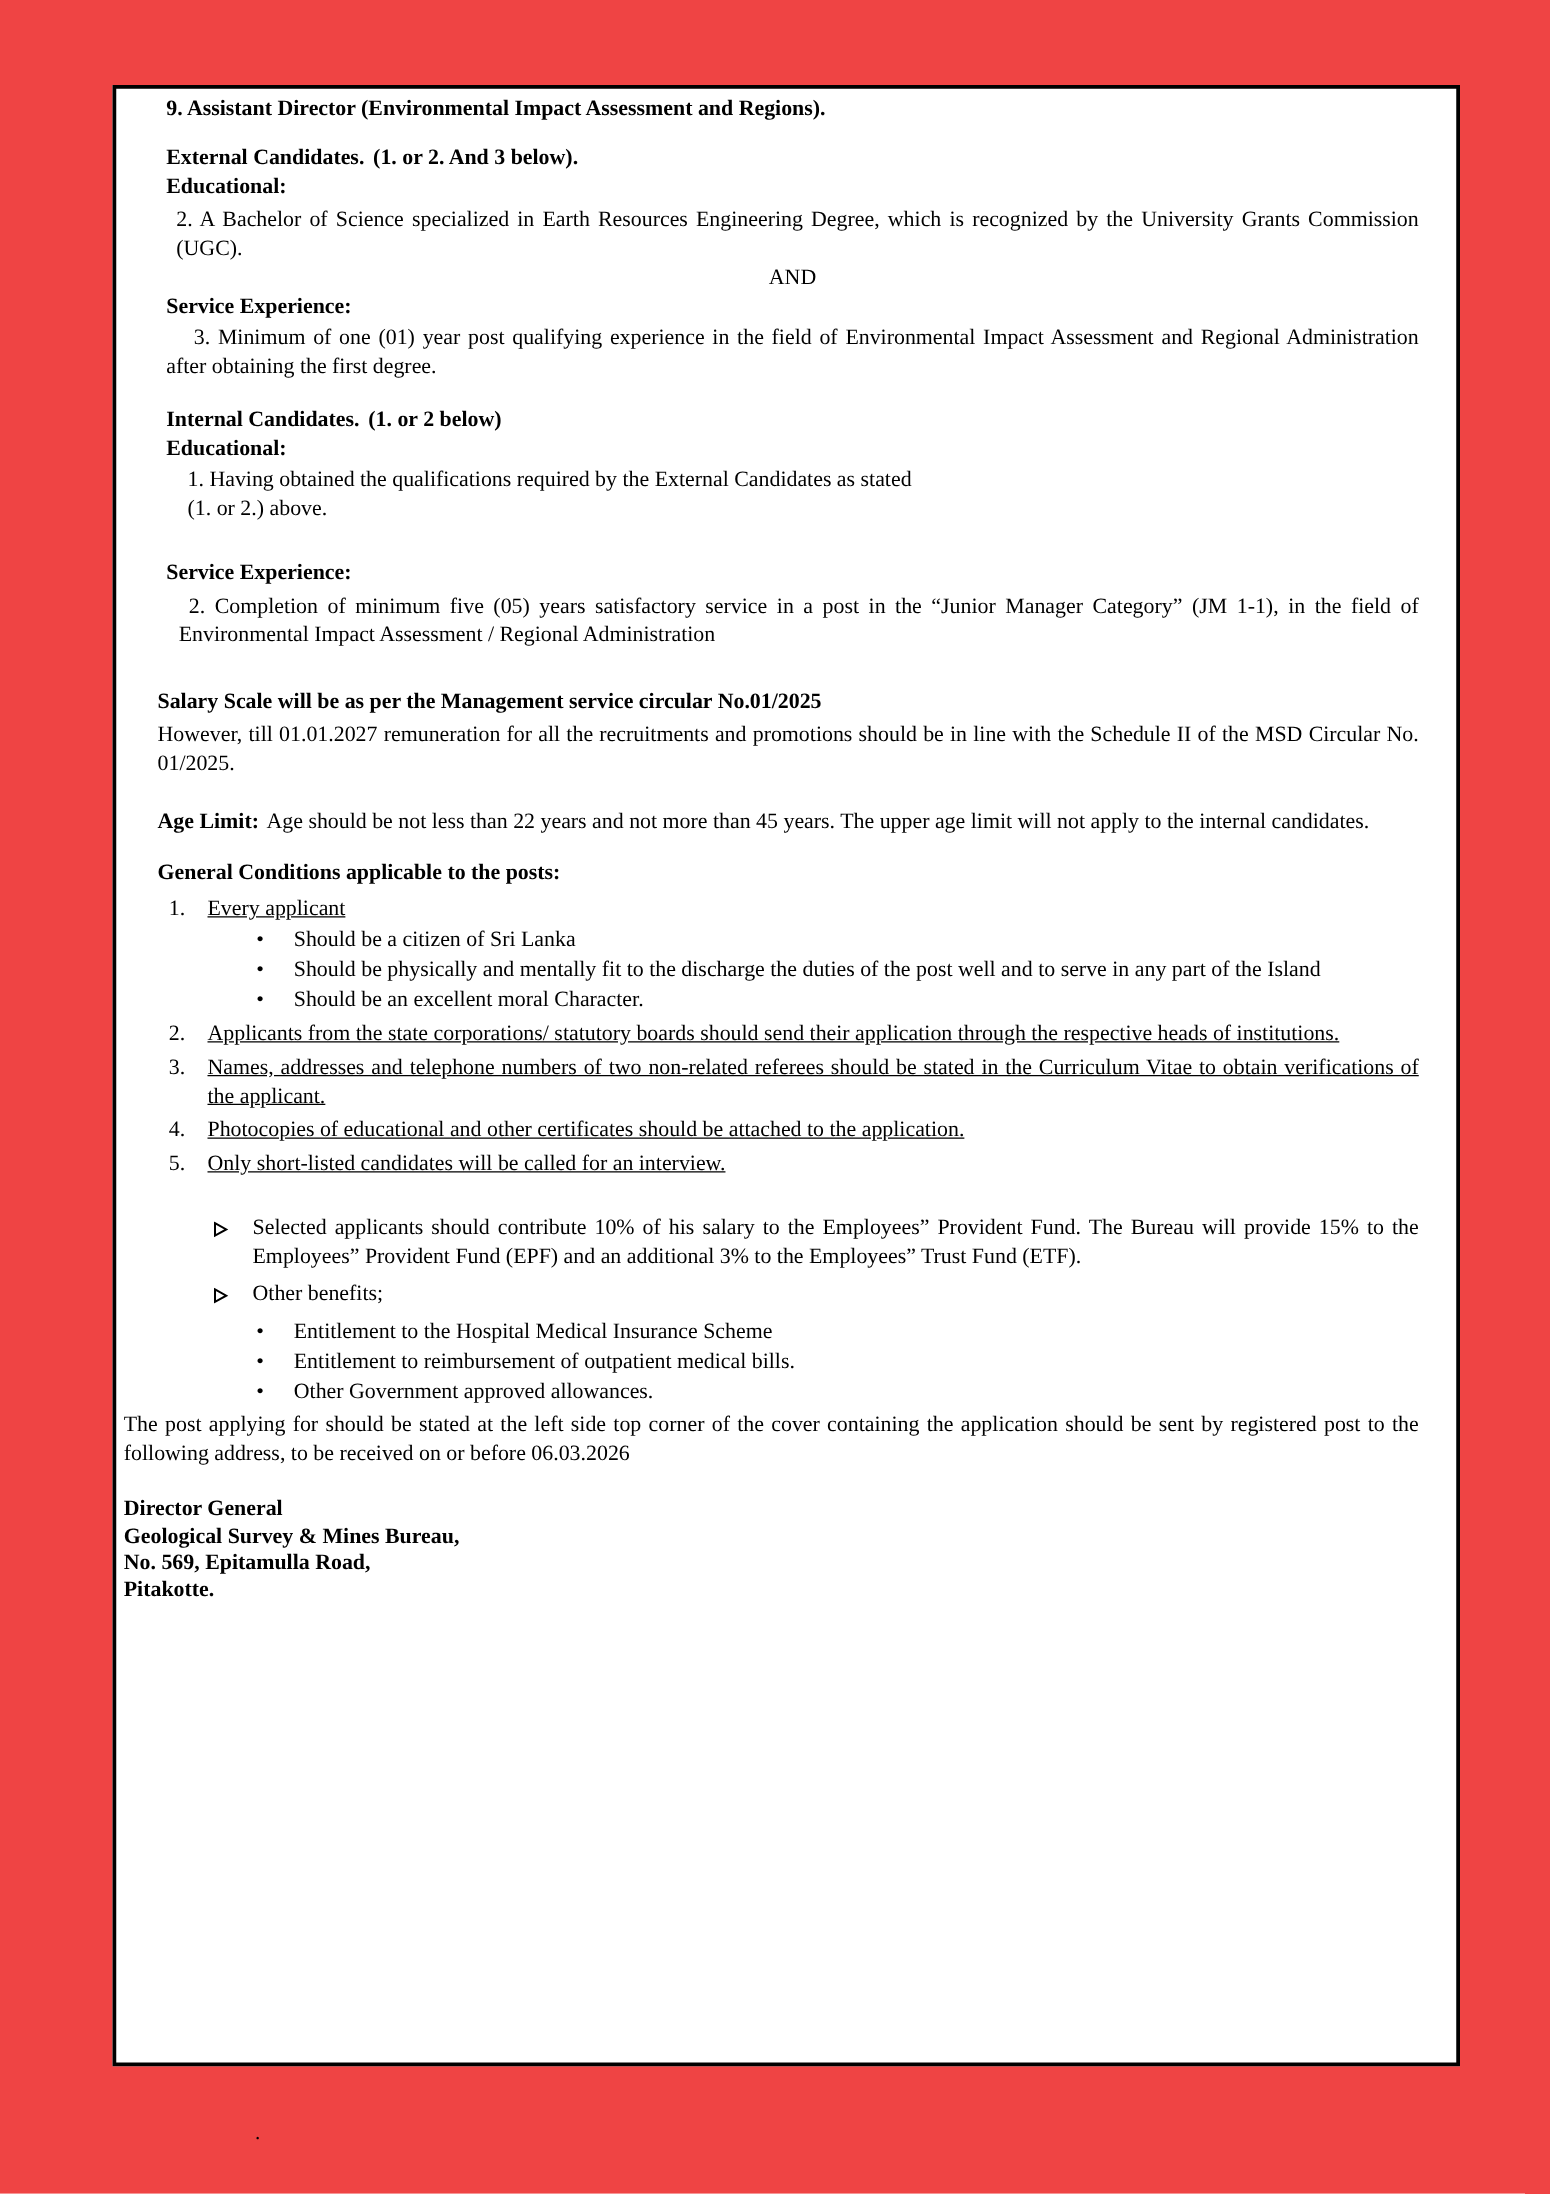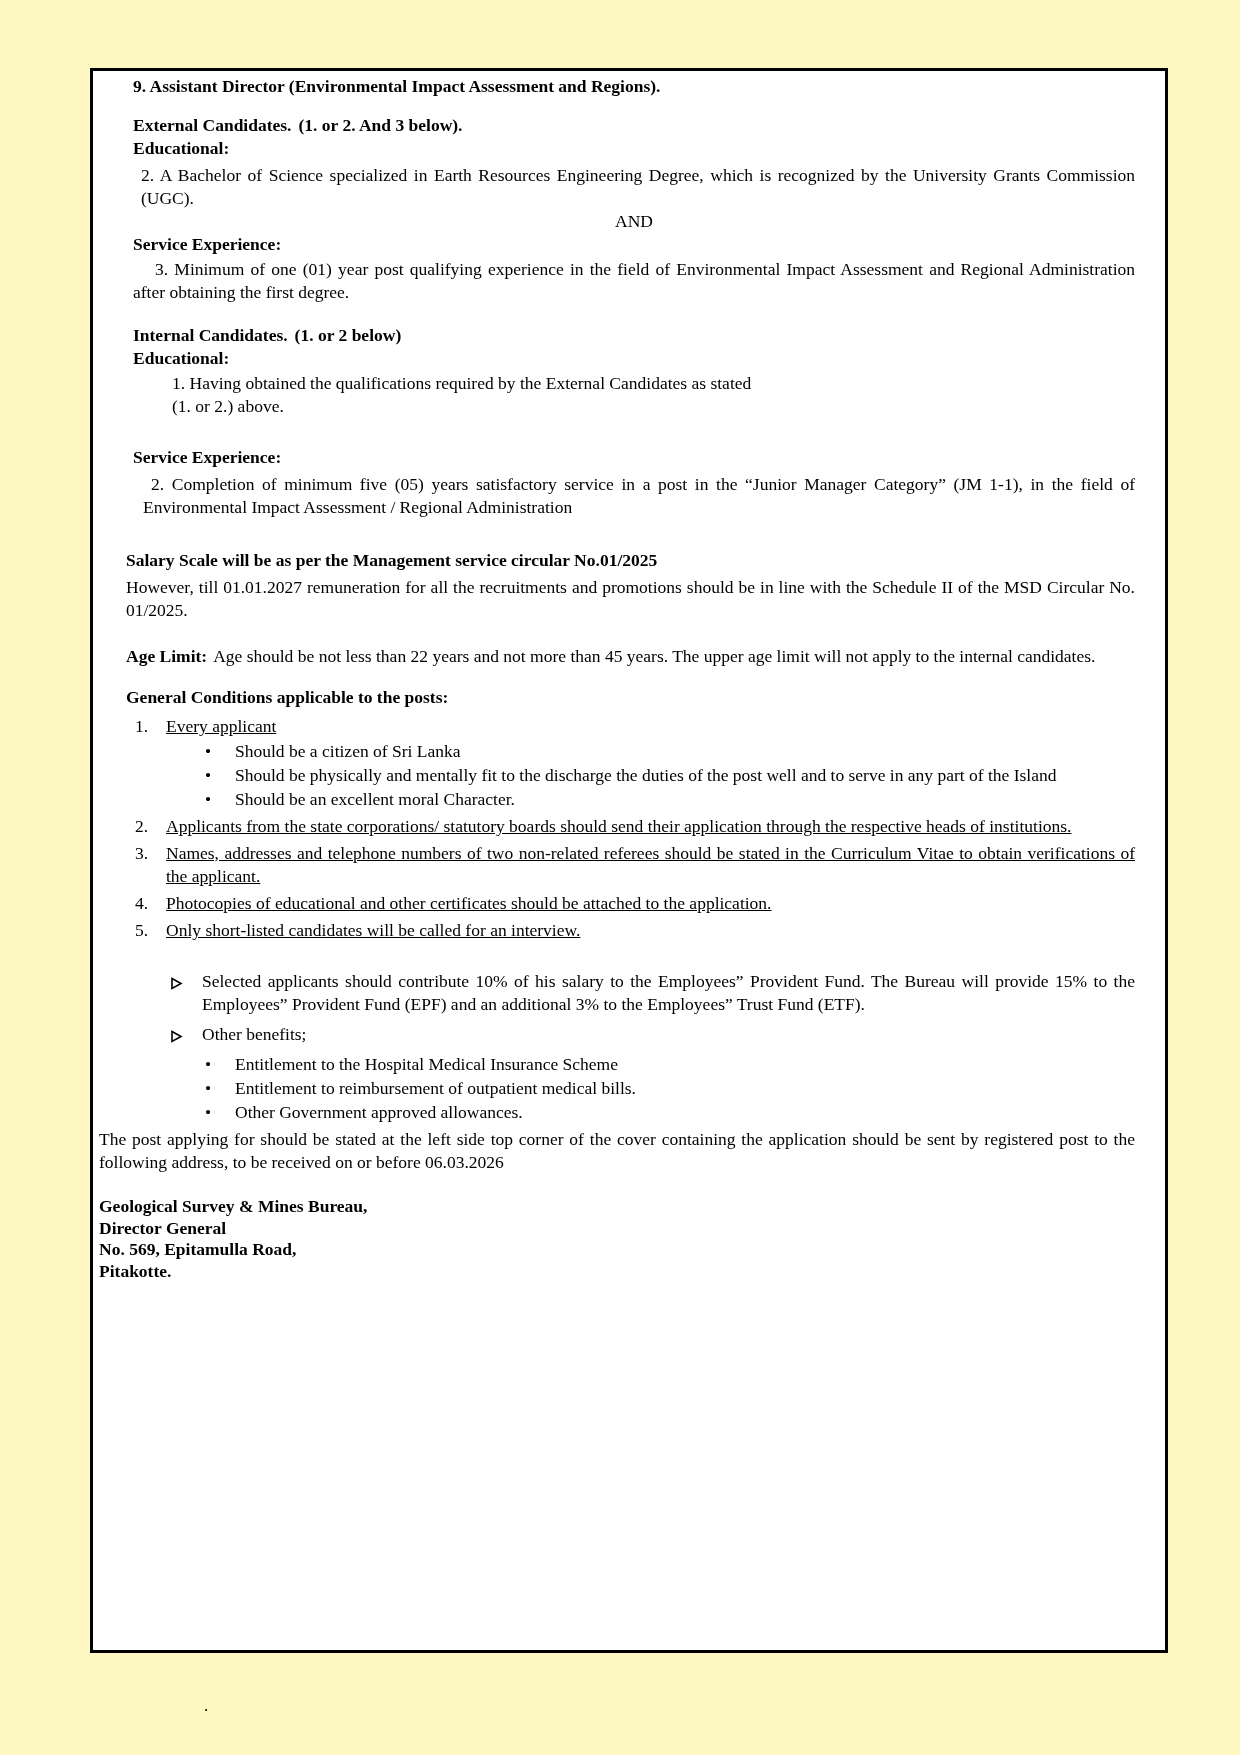--- a/index.html
+++ b/index.html
@@ -4,38 +4,38 @@
 <style>
   * { margin:0; padding:0; box-sizing:border-box; }
   html,body { background:#ffffff; }
   body {
     width:1240px; height:1755px;
     font-family:"Liberation Serif", serif;
     color:#000;
     font-size:17.5px;
     line-height:23px;
   }
-  .page { position:relative; width:1240px; height:1755px; background:#fef9c3; }
+  .page { position:relative; width:1240px; height:1755px; background:#ef4444; }
   .doc-box {
     position:absolute; left:90px; top:68px;
     width:1078px; height:1585px;
     border:3px solid #000;
     padding:4px 30px 0 6px;
     overflow:hidden;
     background:#fff;
   }
   .b { font-weight:bold; }
   .justify { text-align:justify; }
   
   .m1 { margin-left:34px; }           
   .m2 { margin-left:27px; }           
   .edu-item-1 { margin-left:34px; text-indent:17px; }
   .edu-item-2 { margin-left:42px; }
   .svc-item   { margin-left:34px; text-indent:22px; }
-  .int-item   { margin-left:73px; }
+  .int-item   { margin-left:51px; }
   .int-svc-item { margin-left:44px; text-indent:8px; }
   .and-line { margin-left:34px; text-align:center; }
   .head-note { margin-left:7px; font-weight:bold; }
   .scale-code { margin-right:26px; }
   .age-label { margin-right:6px; }
   
   .num-item { display:flex; margin-left:36px; }
   .num-item .num { flex:none; width:31px; }
   .num-item .txt { flex:1; text-align:justify;text-decoration:underline; }
   
@@ -147,22 +147,22 @@
       <span class="txt">Entitlement to reimbursement of outpatient medical bills.</span>
     </div>
     <div class="bullet-row g1">
       <span class="mark">•</span>
       <span class="txt">Other Government approved allowances.</span>
     </div>
 
     <div class="closing g4">The post applying for should be stated at the left side top corner of the cover containing the application should be sent by registered post to the following address, to be received on or before 06.03.2026</div>
 
     <div class="address g22">
+      <div>Director General</div>
       <div>Geological Survey &amp; Mines Bureau,</div>
-      <div>Director General</div>
       <div>No. 569, Epitamulla Road,</div>
       <div>Pitakotte.</div>
     </div>
 
   </div>
 
   <div class="footer-dot">.</div>
 </div>
 
 </body></html>

